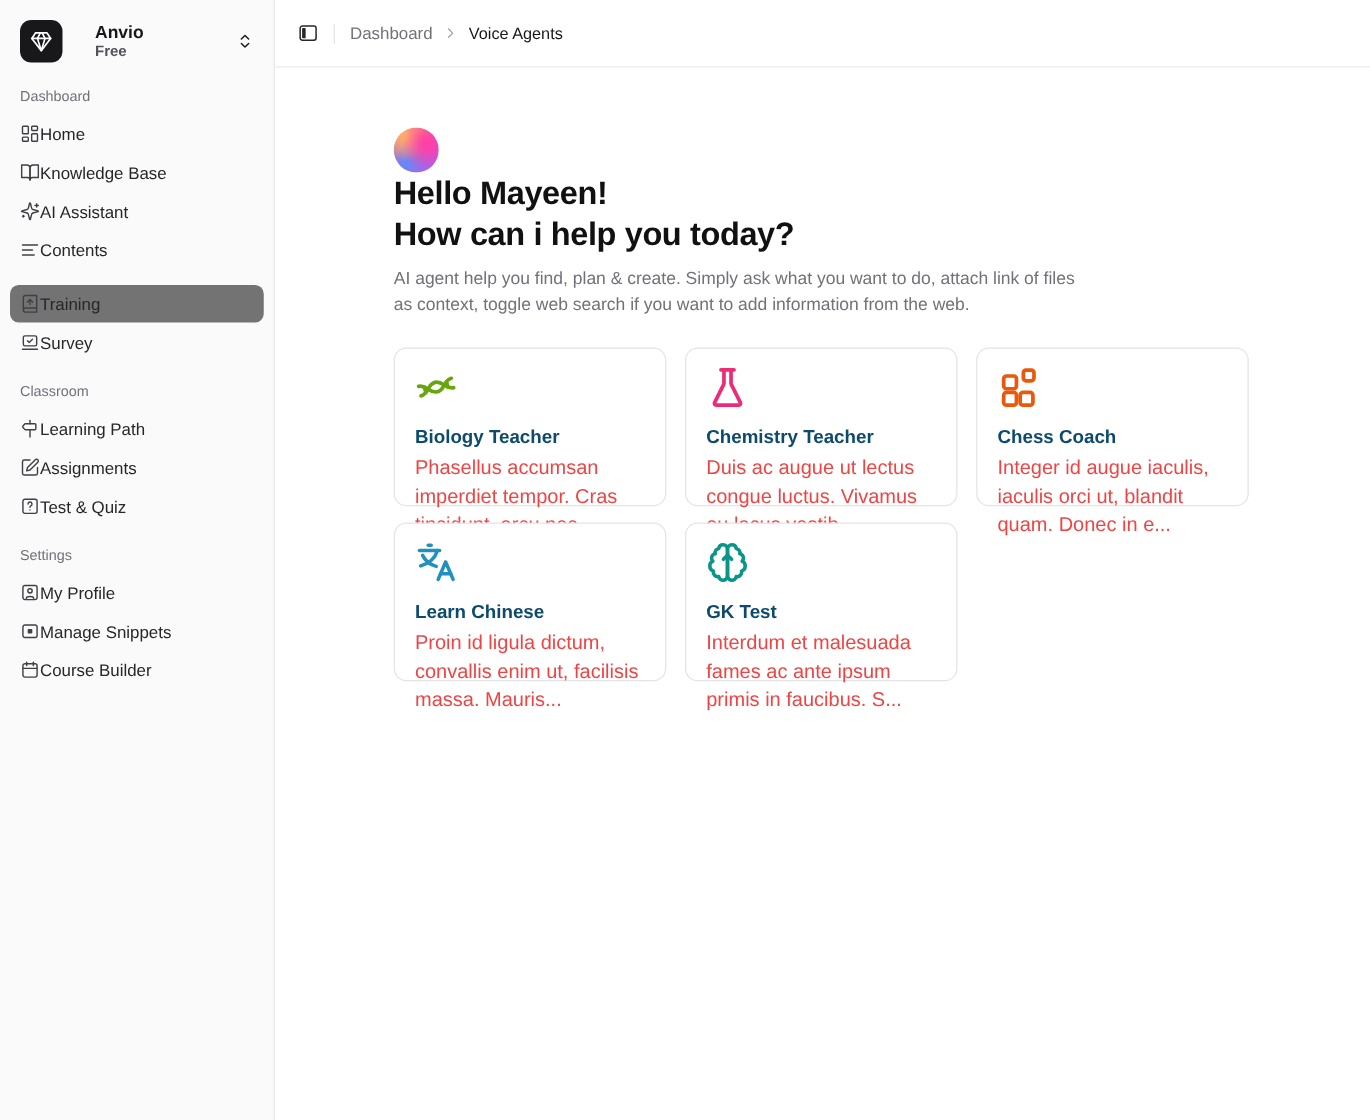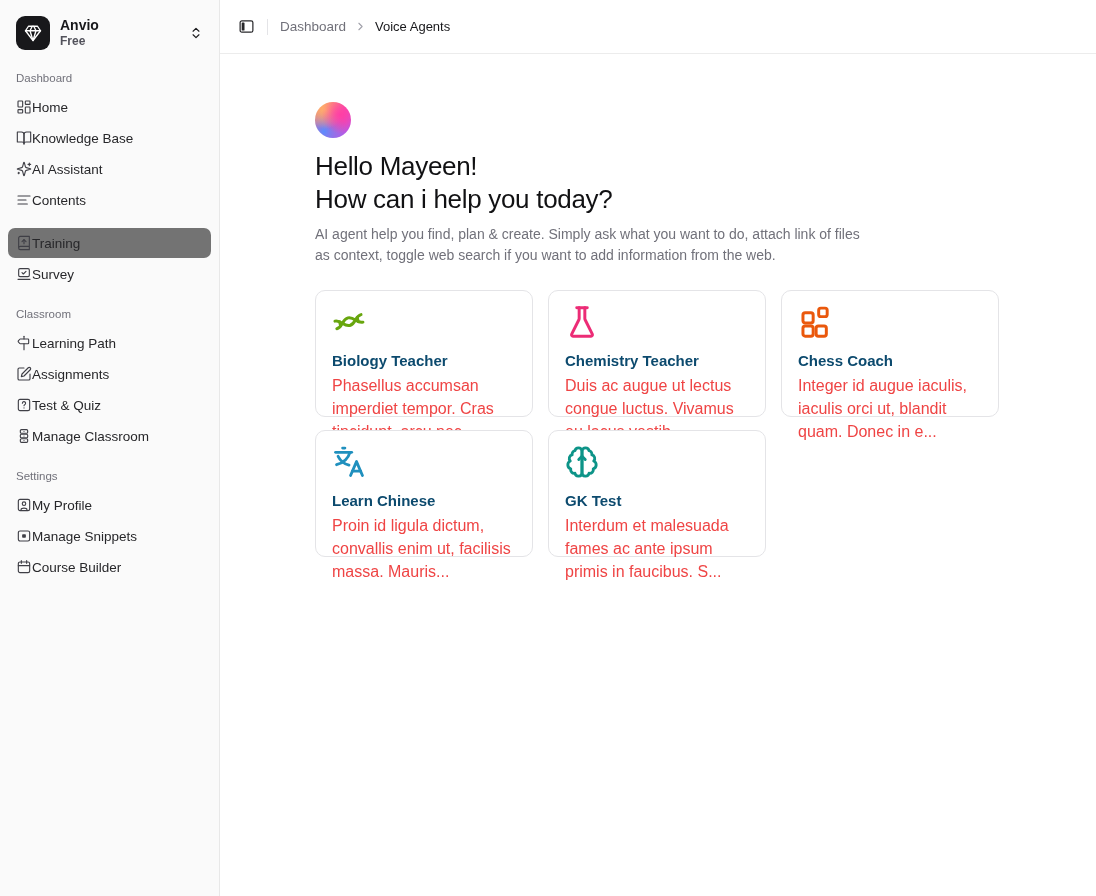--- a/index.html
+++ b/index.html
@@ -9,21 +9,21 @@
     background:#fff; color:#18181b;
     display:flex; overflow:hidden;
   }
   
   .sidebar {
     width:220px; min-width:220px; height:100%;
     background:#fafafa; border-right:1px solid #e8e8e8;
     padding-top:12px;
   }
   .workspace {
-    display:flex; align-items:center; gap:10px;
+    display:flex; align-items:center; gap:26px;
     margin:0 12px; padding:4px; border-radius:8px; cursor:pointer;
   }
   .logo {
     width:34px; height:34px; border-radius:9px; background:#18181b;
     display:flex; align-items:center; justify-content:center; flex-shrink:0;
   }
   .logo svg { width:18px; height:18px; color:#fff; }
   .ws-text { flex:1; line-height:1.2; }
   .ws-name { font-size:14px; font-weight:700; color:#18181b; }
   .ws-plan { font-size:12px; color:#52525b;font-weight:bold; }
@@ -55,21 +55,21 @@
   .content { padding:48px 20px 0 95px; }
   .orb {
     width:36px; height:36px; border-radius:50%;
     background:
       radial-gradient(circle at 70% 35%, #ff3ea5 0%, rgba(255,62,165,0) 55%),
       radial-gradient(circle at 28% 22%, #ffb36b 0%, rgba(255,179,107,0) 50%),
       radial-gradient(circle at 25% 82%, #5b8cff 0%, rgba(91,140,255,0) 58%),
       linear-gradient(135deg, #ffa04d 0%, #f649b1 55%, #9f5cff 100%);
   }
   .hero-title {
-    margin-top:12px; font-size:26px; font-weight:400;
+    margin-top:0; font-size:26px; font-weight:700;
     color:#111113; letter-spacing:-0.3px; line-height:1.27;
   }
   .hero-desc {
     margin-top:8px; font-size:14px; color:#71717a;
     line-height:1.5; width:545px;
   }
   .agent-grid {
     margin-top:24px; display:grid;
     grid-template-columns:repeat(3, 218px); gap:13px 15px;
   }
@@ -193,33 +193,20 @@
       </div>
       <div class="nav-item">
         <span class="icon">
           <svg viewBox="0 0 24 24" fill="none" stroke="currentColor" stroke-width="1.7" stroke-linecap="round" stroke-linejoin="round">
             <rect x="3.5" y="3.5" width="17" height="17" rx="2.5"></rect>
             <path d="M9.6 9.3a2.4 2.4 0 1 1 3.4 2.2c-.8.35-1 .95-1 1.7"></path>
             <path d="M12 16.4h.01"></path>
           </svg>
         </span>
         <span class="nav-label">Test &amp; Quiz</span>
-      </div>
-      <div class="nav-item">
-        <span class="icon">
-          <svg viewBox="0 0 24 24" fill="none" stroke="currentColor" stroke-width="1.7" stroke-linecap="round" stroke-linejoin="round">
-            <rect x="6.5" y="2.5" width="11" height="5.4" rx="1.6"></rect>
-            <rect x="6.5" y="9.3" width="11" height="5.4" rx="1.6"></rect>
-            <rect x="6.5" y="16.1" width="11" height="5.4" rx="1.6"></rect>
-            <path d="M12 5.2h.01"></path>
-            <path d="M12 12h.01"></path>
-            <path d="M12 18.8h.01"></path>
-          </svg>
-        </span>
-        <span class="nav-label">Manage Classroom</span>
       </div>
       <div class="section-label">Settings</div>
       <div class="nav-item">
         <span class="icon">
           <svg viewBox="0 0 24 24" fill="none" stroke="currentColor" stroke-width="1.7" stroke-linecap="round" stroke-linejoin="round">
             <rect x="3.5" y="3.5" width="17" height="17" rx="2.5"></rect>
             <circle cx="12" cy="10" r="2.6"></circle>
             <path d="M7.5 19c.6-3 8.4-3 9 0"></path>
           </svg>
         </span>

